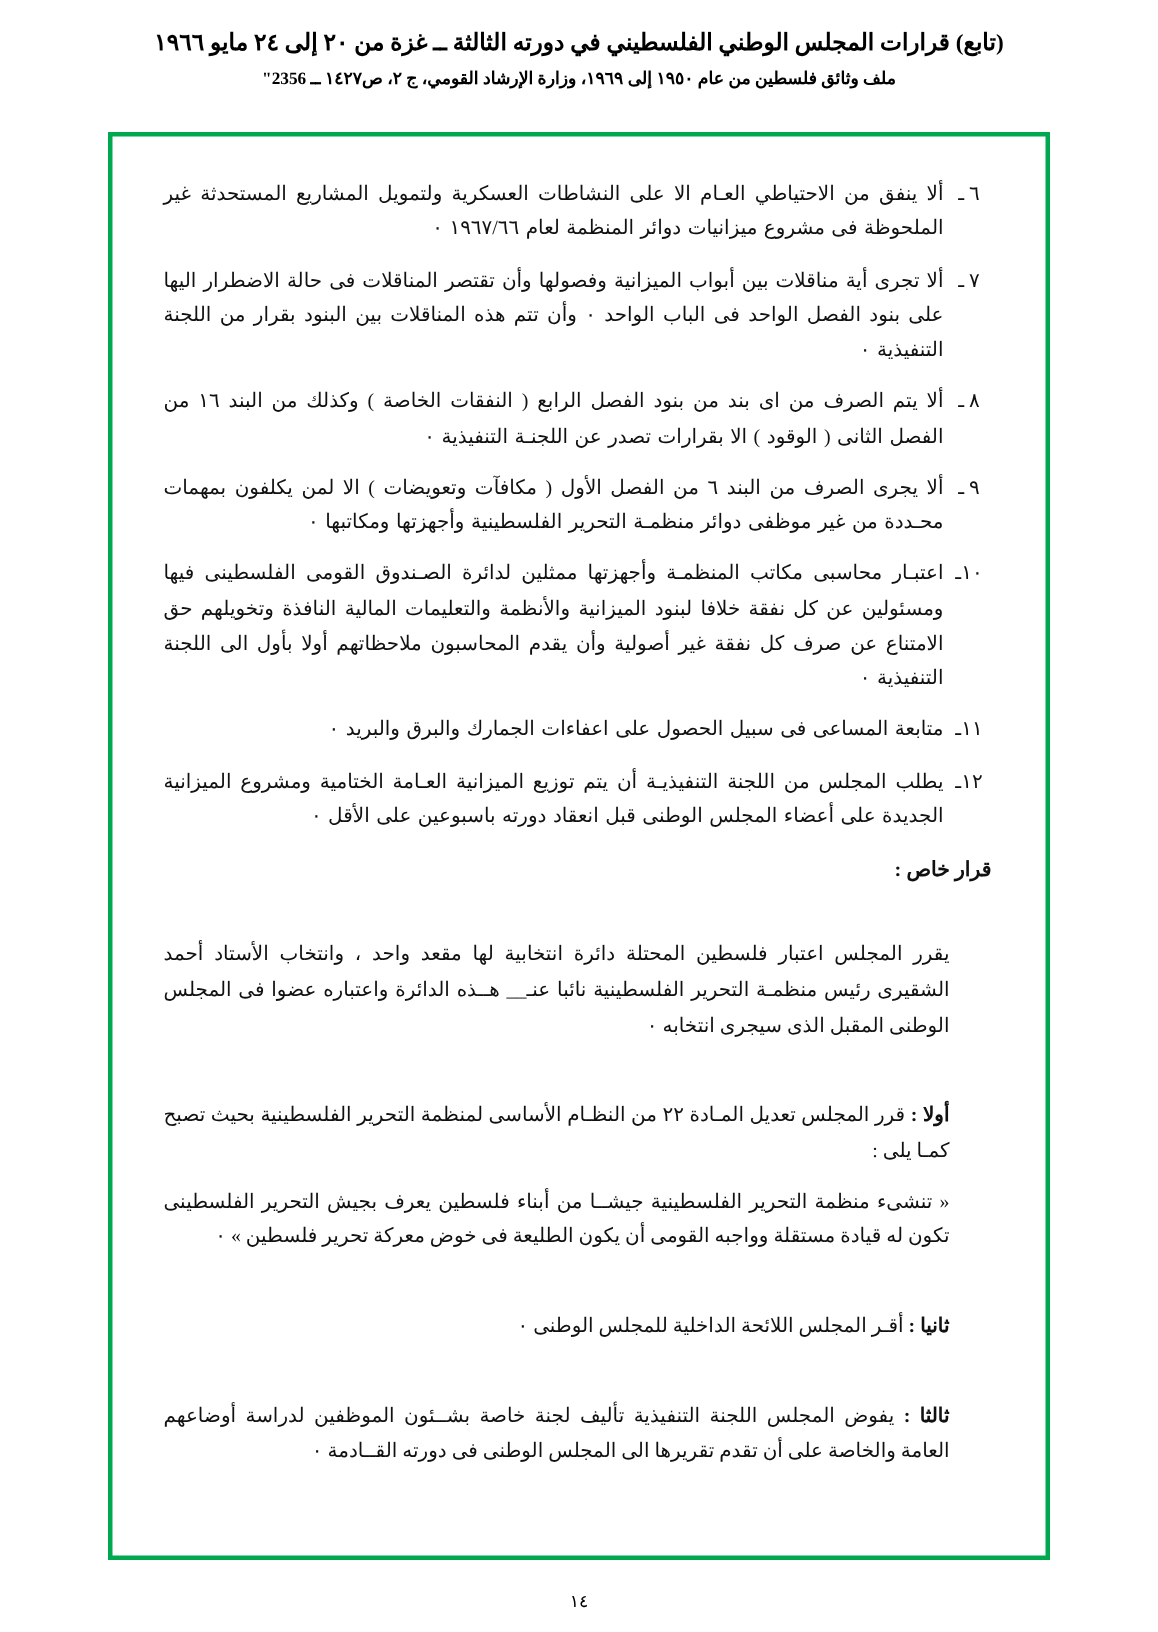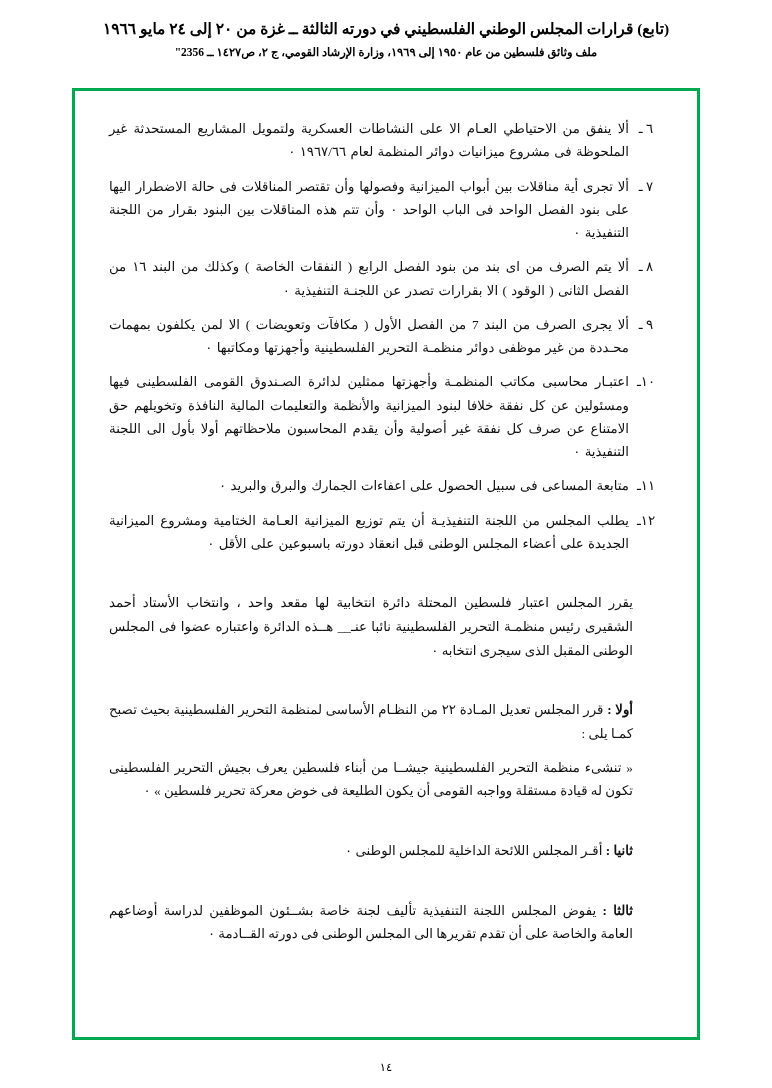--- a/index.html
+++ b/index.html
@@ -136,38 +136,39 @@
         <div class="body">ألا تجرى أية مناقلات بين أبواب الميزانية وفصولها وأن تقتصر المناقلات فى حالة الاضطرار اليها على بنود الفصل الواحد فى الباب الواحد ٠ وأن تتم هذه المناقلات بين البنود بقرار من اللجنة التنفيذية ٠</div>
       </div>
 
       <div class="item">
         <div class="num">٨ ـ</div>
         <div class="body">ألا يتم الصرف من اى بند من بنود الفصل الرابع ( النفقات الخاصة ) وكذلك من البند ١٦ من الفصل الثانى ( الوقود ) الا بقرارات تصدر عن اللجنـة التنفيذية ٠</div>
       </div>
 
       <div class="item">
         <div class="num">٩ ـ</div>
-        <div class="body">ألا يجرى الصرف من البند 7 من الفصل الأول ( مكافآت وتعويضات ) الا لمن يكلفون بمهمات محـددة من غير موظفى دوائر منظمـة التحرير الفلسطينية وأجهزتها ومكاتبها ٠</div>
+        <div class="body">ألا يجرى الصرف من البند ٦ من الفصل الأول ( مكافآت وتعويضات ) الا لمن يكلفون بمهمات محـددة من غير موظفى دوائر منظمـة التحرير الفلسطينية وأجهزتها ومكاتبها ٠</div>
       </div>
 
       <div class="item">
         <div class="num">١٠ـ</div>
         <div class="body">اعتبـار محاسبى مكاتب المنظمـة وأجهزتها ممثلين لدائرة الصـندوق القومى الفلسطينى فيها ومسئولين عن كل نفقة خلافا لبنود الميزانية والأنظمة والتعليمات المالية النافذة وتخويلهم حق الامتناع عن صرف كل نفقة غير أصولية وأن يقدم المحاسبون ملاحظاتهم أولا بأول الى اللجنة التنفيذية ٠</div>
       </div>
 
       <div class="item">
         <div class="num">١١ـ</div>
         <div class="body">متابعة المساعى فى سبيل الحصول على اعفاءات الجمارك والبرق والبريد ٠</div>
       </div>
 
       <div class="item">
         <div class="num">١٢ـ</div>
         <div class="body">يطلب المجلس من اللجنة التنفيذيـة أن يتم توزيع الميزانية العـامة الختامية ومشروع الميزانية الجديدة على أعضاء المجلس الوطنى قبل انعقاد دورته باسبوعين على الأقل ٠</div>
       </div>
 
+      <div class="section-head">قرار خاص :</div>
       <div class="para">يقرر المجلس اعتبار فلسطين المحتلة دائرة انتخابية لها مقعد واحد ، وانتخاب الأستاد أحمد الشقيرى رئيس منظمـة التحرير الفلسطينية نائبا عنـ__ هــذه الدائرة واعتباره عضوا فى المجلس الوطنى المقبل الذى سيجرى انتخابه ٠</div>
 
 
       <div class="para">
         <span class="lead">أولا :</span>
         <span>قرر المجلس تعديل المـادة ٢٢ من النظـام الأساسى لمنظمة التحرير الفلسطينية بحيث تصبح كمـا يلى :</span>
       </div>
 
       <div class="quote">
         <span>« تنشىء منظمة التحرير الفلسطينية جيشــا من أبناء فلسطين يعرف بجيش التحرير الفلسطينى تكون له قيادة مستقلة وواجبه القومى أن يكون الطليعة فى خوض معركة تحرير فلسطين » ٠</span>

